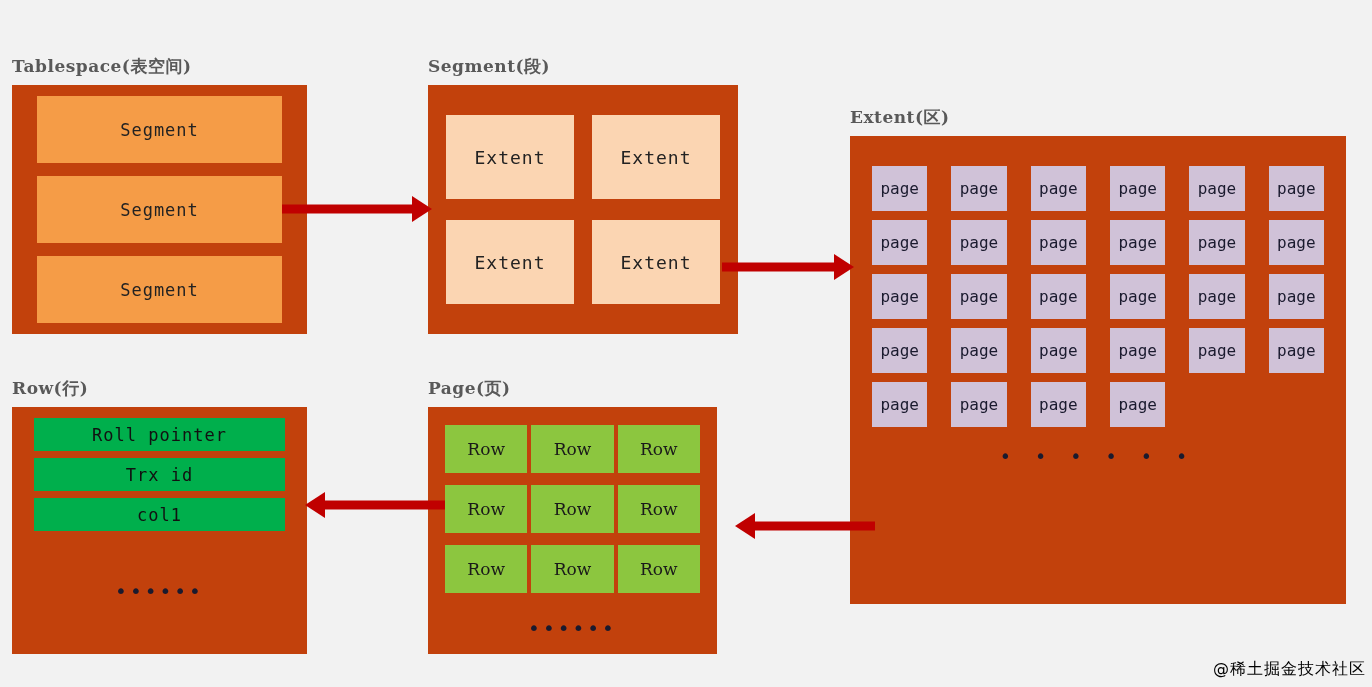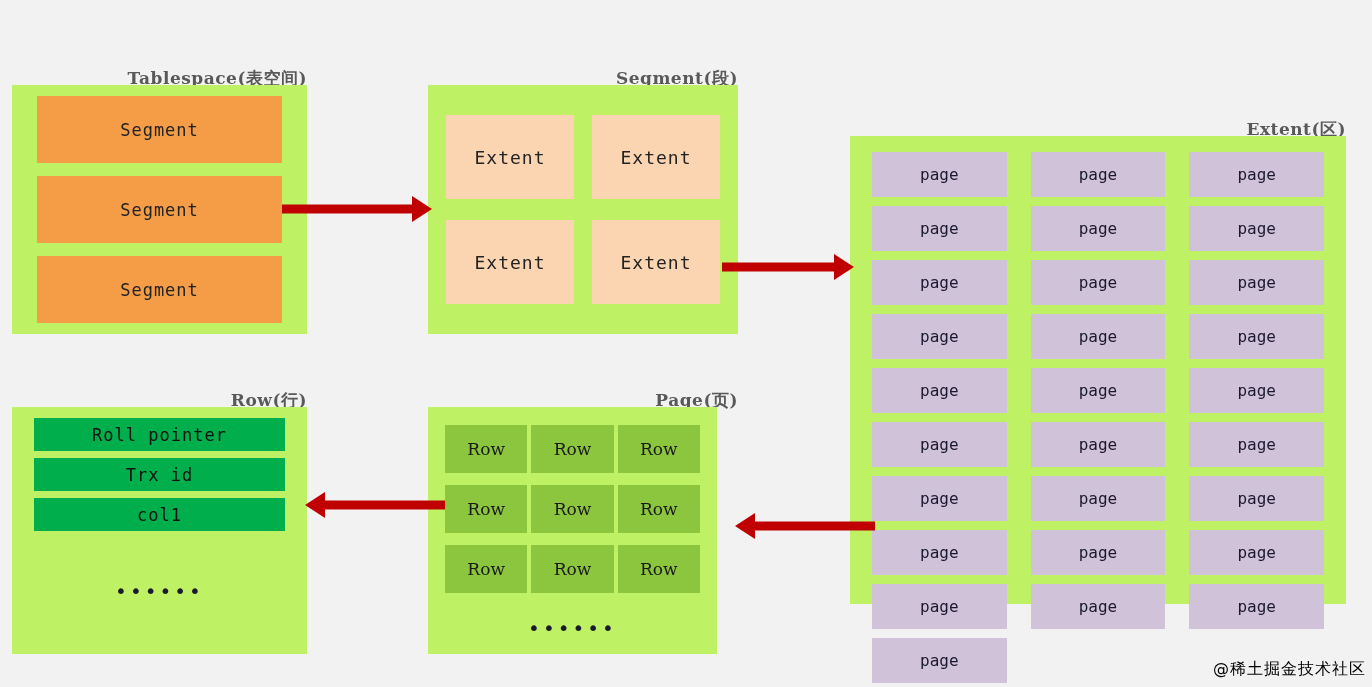--- a/index.html
+++ b/index.html
@@ -19,34 +19,33 @@
     position: relative;
     width: 1372px;
     height: 687px;
   }
 
   
   .group { position: absolute; }
   .group-title {
     position: absolute;
     width: 100%;
-    text-align: right;
+    text-align: left;
     top: -30px;
     left: 0;
     font-family: "DejaVu Serif", "Liberation Serif", serif;
     font-weight: bold;
     font-size: 17px;
     color: #595959;
     letter-spacing: 0.5px;
     white-space: nowrap;
-    margin-top: 12px;
   }
   .panel {
     position: absolute;
-    background: #bef264;
+    background: #c2410c;
     box-sizing: border-box;
   }
 
   
   #tablespace-panel {
     left: 12px; top: 85px;
     width: 295px; height: 249px;
     padding: 11px 25px;
     display: flex;
     flex-direction: column;
@@ -86,22 +85,23 @@
 
   
   #extent-panel {
     left: 850px; top: 136px;
     width: 496px; height: 468px;
     padding: 16px 22px 10px 22px;
     box-sizing: border-box;
   }
   #page-grid {
     display: grid;
-    grid-template-columns: repeat(3, 1fr);
+    grid-template-columns: repeat(6, 1fr);
     gap: 9px 24px;
+    margin-top: 14px;
   }
   .page-box {
     background: #d0c2d8;
     height: 45px;
     display: flex;
     align-items: center;
     justify-content: center;
     font-size: 16px;
     color: #1a1a2e;
   }

